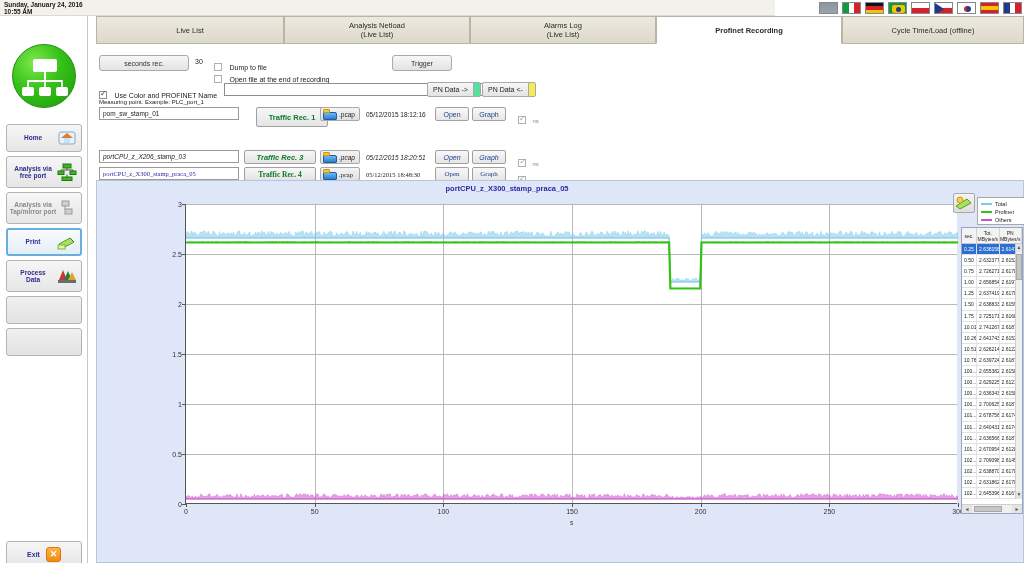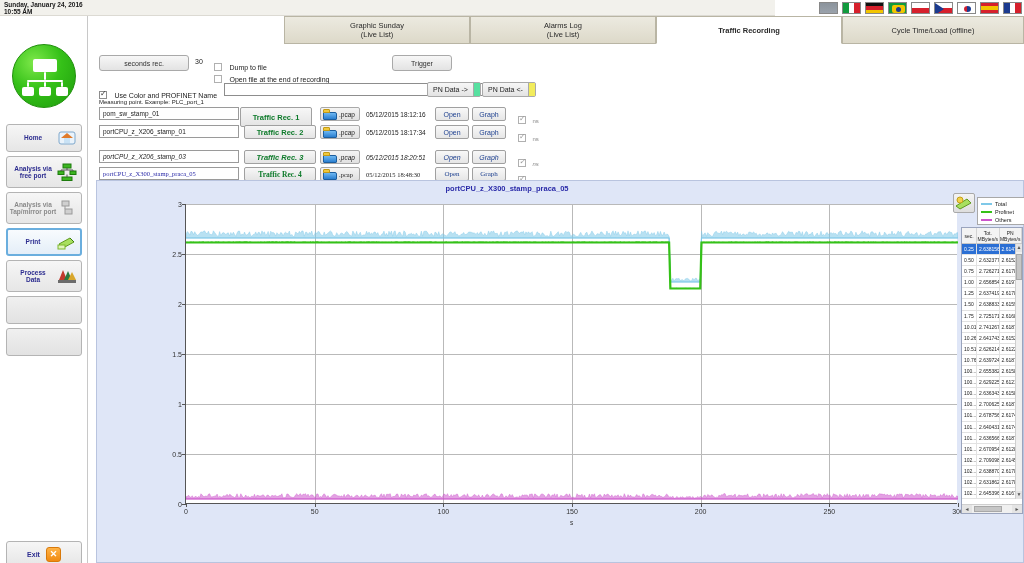--- a/index.html
+++ b/index.html
@@ -368,30 +368,33 @@
       <span class="lbl"></span>
     </div>
 
     <div class="exitbtn">
       <span class="lbl">Exit</span>
       <span class="exit-x">✕</span>
     </div>
   </div>
 
   <div class="tabstrip">
+    <div class="tab" style="left:0;width:188px;">
+      <span style="white-space:pre-line;">Live List</span>
+    </div>
     <div class="tab" style="left:188px;width:186px;">
-      <span style="white-space:pre-line;">Graphic Sunday
+      <span style="white-space:pre-line;">Analysis Netload
 (Live List)</span>
     </div>
     <div class="tab" style="left:374px;width:186px;">
       <span style="white-space:pre-line;">Alarms Log
 (Live List)</span>
     </div>
     <div class="tab sel" style="left:560px;width:186px;">
-      <span style="white-space:pre-line;">Traffic Recording</span>
+      <span style="white-space:pre-line;">Profinet Recording</span>
     </div>
     <div class="tab" style="left:746px;width:182px;">
       <span style="white-space:pre-line;">Cycle Time/Load (offline)</span>
     </div>
   </div>
 
   <div class="ctrl">
 
     <div class="btn" style="position:absolute;left:3px;top:10px;width:90px;height:16px;">
       <span>seconds rec.</span>
@@ -425,55 +428,37 @@
     </div>
     <div class="pnbtn" style="position:absolute;left:386px;top:37px;height:15px;">
       <span class="txt">PN Data &lt;-</span>
       <span class="swatch" style="background:#f2ec5c;"></span>
     </div>
 
     <div style="position:absolute;left:3px;top:54px;font-size:6px;color:#222;">Measuring point. Example:  PLC_port_1</div>
 
     <div style="position:absolute;left:0;top:62px;width:100%;height:17px;">
       <div class="tinput" style="position:absolute;left:3px;top:0;width:140px;height:13px;color:#222222;">pom_sw_stamp_01</div>
-      <div class="recbtn" style="position:absolute;left:144px;top:0;width:72px;height:20px;">Traffic Rec. 1</div>
+      <div class="recbtn" style="position:absolute;left:160px;top:0;width:72px;height:20px;">Traffic Rec. 1</div>
       <div class="pcapbtn" style="position:absolute;left:224px;top:0;width:40px;height:14px;">
         <span class="folder">
             <span class="fb"></span>
             <span class="ft"></span>
           </span>
         <span>.pcap</span>
       </div>
       <div class="tstamp" style="position:absolute;left:270px;top:0;height:14px;">05/12/2015  18:12:16</div>
       <div class="sbtn" style="position:absolute;left:339px;top:0;width:34px;height:14px;">Open</div>
       <div class="sbtn" style="position:absolute;left:376px;top:0;width:34px;height:14px;">Graph</div>
       <div style="position:absolute;left:422px;top:2px;">
         <span class="chk gray on"></span>
         <span style="font-size:6px;color:#8a8a8a;margin-left:2px;">ns</span>
       </div>
     </div>
 
-    <div style="position:absolute;left:0;top:80px;width:100%;height:17px;">
-      <div class="tinput" style="position:absolute;left:3px;top:0;width:140px;height:13px;color:#222222;">portCPU_z_X206_stamp_01</div>
-      <div class="recbtn" style="position:absolute;left:148px;top:0;width:72px;height:14px;">Traffic Rec. 2</div>
-      <div class="pcapbtn" style="position:absolute;left:224px;top:0;width:40px;height:14px;">
-        <span class="folder">
-            <span class="fb"></span>
-            <span class="ft"></span>
-          </span>
-        <span>.pcap</span>
-      </div>
-      <div class="tstamp" style="position:absolute;left:270px;top:0;height:14px;">05/12/2015  18:17:34</div>
-      <div class="sbtn" style="position:absolute;left:339px;top:0;width:34px;height:14px;">Open</div>
-      <div class="sbtn" style="position:absolute;left:376px;top:0;width:34px;height:14px;">Graph</div>
-      <div style="position:absolute;left:422px;top:2px;">
-        <span class="chk gray on"></span>
-        <span style="font-size:6px;color:#8a8a8a;margin-left:2px;">ns</span>
-      </div>
-    </div>
 
     <div style="position:absolute;left:0;top:105px;width:100%;height:17px;font-style:italic;">
       <div class="tinput" style="position:absolute;left:3px;top:0;width:140px;height:13px;color:#222222;">portCPU_z_X206_stamp_03</div>
       <div class="recbtn" style="position:absolute;left:148px;top:0;width:72px;height:14px;">Traffic Rec. 3</div>
       <div class="pcapbtn" style="position:absolute;left:224px;top:0;width:40px;height:14px;">
         <span class="folder">
             <span class="fb"></span>
             <span class="ft"></span>
           </span>
         <span>.pcap</span>

